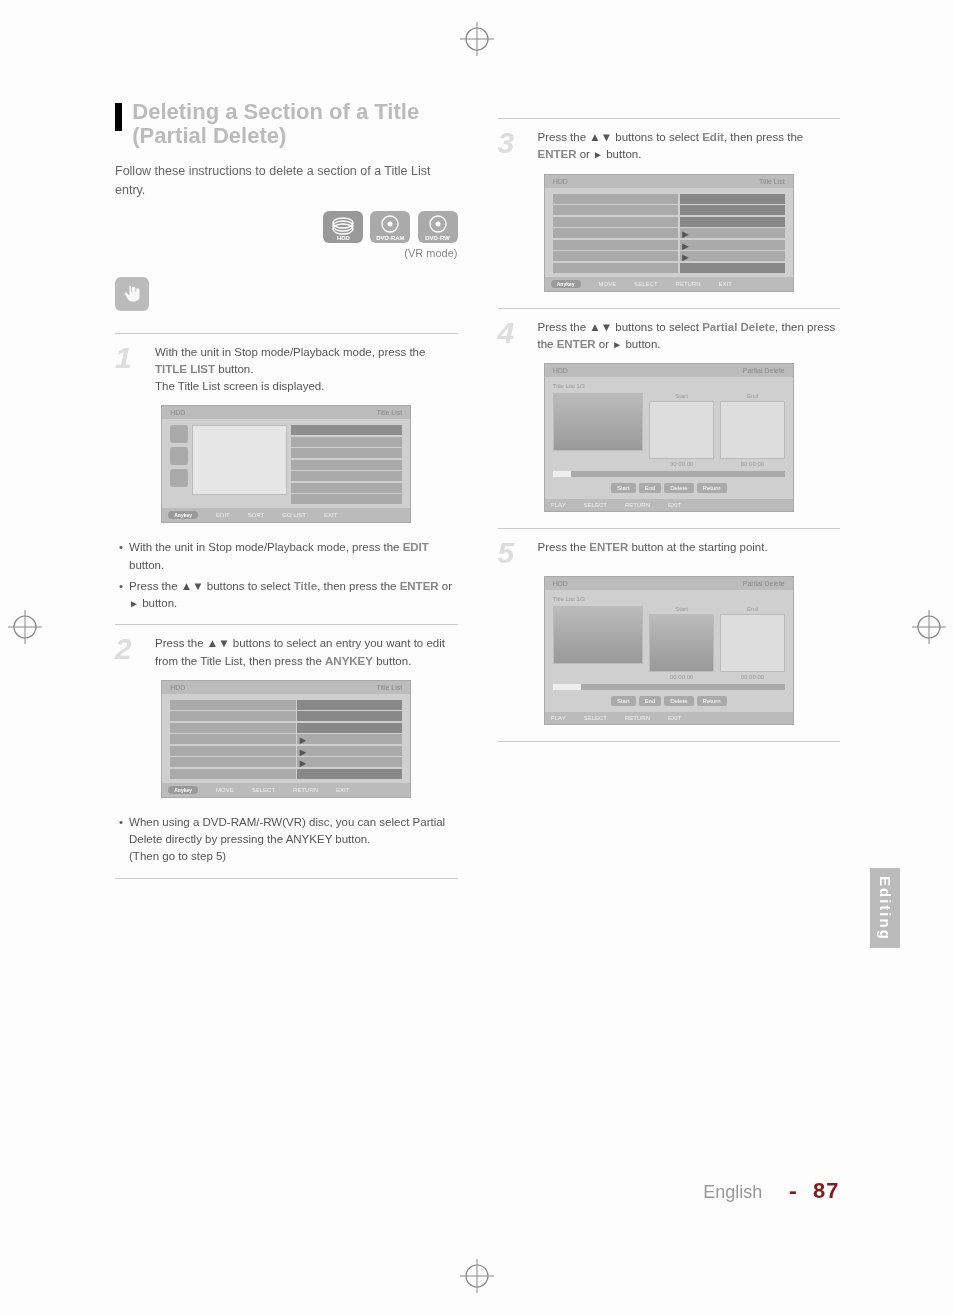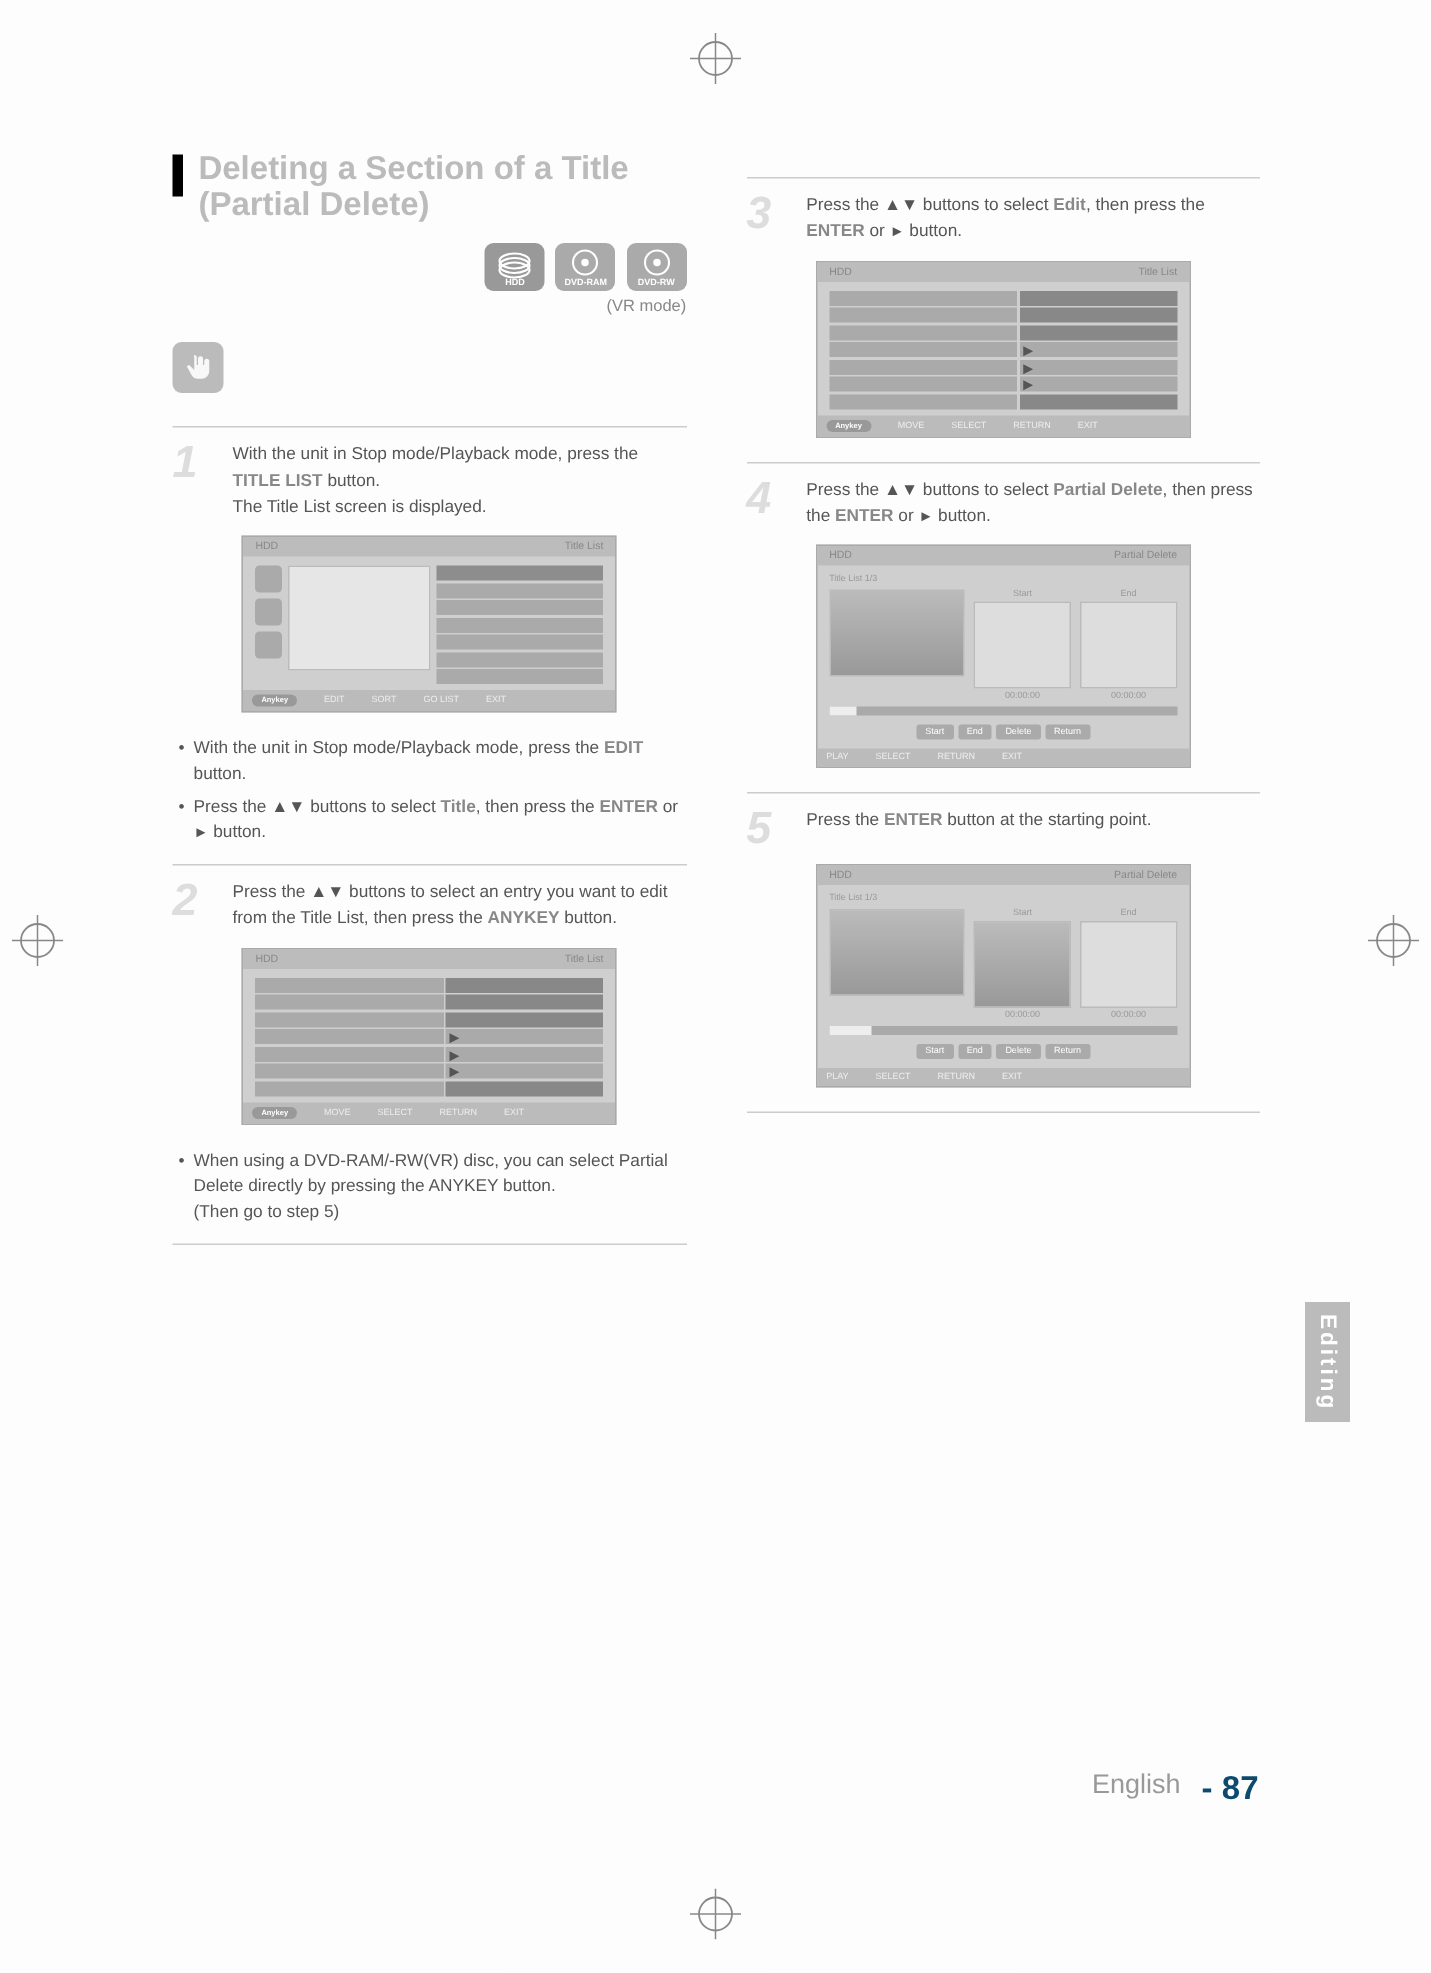--- a/index.html
+++ b/index.html
@@ -55,23 +55,23 @@
   .ui-edit-img.has { background: linear-gradient(#bbb,#999); }
   .ui-edit-time { font-size: 6px; color: #999; text-align: center; margin-top: 2px; }
   .ui-edit-bar { height: 6px; background: #aaa; margin: 4px 0 6px 0; position: relative; }
   .ui-edit-bar .fill { position: absolute; left: 0; top:0; bottom:0; width: 8%; background: #eee; }
   .ui-edit-btns { display: flex; gap: 3px; justify-content: center; }
   .ui-edit-btn { background: #aaa; color: #fff; font-size: 6px; padding: 2px 6px; border-radius: 2px; }
   .sub-note { font-size: 11.5px; line-height: 1.5; color: #555; padding-left: 4px; }
   .sub-note .bullet-row { display: flex; gap: 6px; margin-top: 4px; }
   .sub-note .bullet-row > span.b { }
   .right-tab { position: absolute; right: 54px; top: 868px; width: 30px; height: 80px; background: #bbb; color: #fff; writing-mode: vertical-rl; text-orientation: mixed; font-weight: bold; font-size: 15px; display: flex; align-items: center; justify-content: center; letter-spacing: 2px; }
-  .footer-line { position: absolute; bottom: 110px; left: 115px; right: 115px; display: flex; justify-content: flex-end; align-items: flex-start; gap: 14px; }
+  .footer-line { position: absolute; bottom: 110px; left: 115px; right: 115px; display: flex; justify-content: flex-end; align-items: center; gap: 24px; }
   .footer-line .lang { font-size: 18px; color: #999; }
-  .footer-line .pnum { font-size: 22px; color: #0c4a6e; font-weight: bold; }
+  .footer-line .pnum { font-size: 22px; color: #7f1d1d; font-weight: bold; font-family: Liberation Mono, monospace; }
   .arrow { font-size: 10px; }
 </style>
 </head>
 <body>
 
 <div class="page">
 
   <div class="crop-top"><svg viewBox="0 0 34 34">
         <circle cx="17" cy="17" r="11" fill="none" stroke="#888" stroke-width="1.2"></circle>
         <line x1="17" y1="0" x2="17" y2="34" stroke="#888"></line>
@@ -95,20 +95,21 @@
 
   <div class="content">
 
     <div class="col">
 
       <div class="section-title-row">
         <div class="black-bar"></div>
         <div class="section-title">Deleting a Section of a Title (Partial Delete)</div>
       </div>
 
+      <p class="intro">Follow these instructions to delete a section of a Title List entry.</p>
 
       <div class="disc-row">
         <span class="disc-badge hdd"><svg viewBox="0 0 40 32">
               <ellipse cx="20" cy="12" rx="10" ry="5" fill="none" stroke="#fff" stroke-width="1.4"></ellipse>
               <ellipse cx="20" cy="15" rx="10" ry="5" fill="none" stroke="#fff" stroke-width="1.4"></ellipse>
               <ellipse cx="20" cy="18" rx="10" ry="5" fill="none" stroke="#fff" stroke-width="1.4"></ellipse>
             </svg><span class="lbl">HDD</span></span>
         <span class="disc-badge"><svg viewBox="0 0 40 32">
               <circle cx="20" cy="13" r="8" fill="none" stroke="#fff" stroke-width="1.4"></circle>
               <circle cx="20" cy="13" r="2.5" fill="#fff"></circle>

